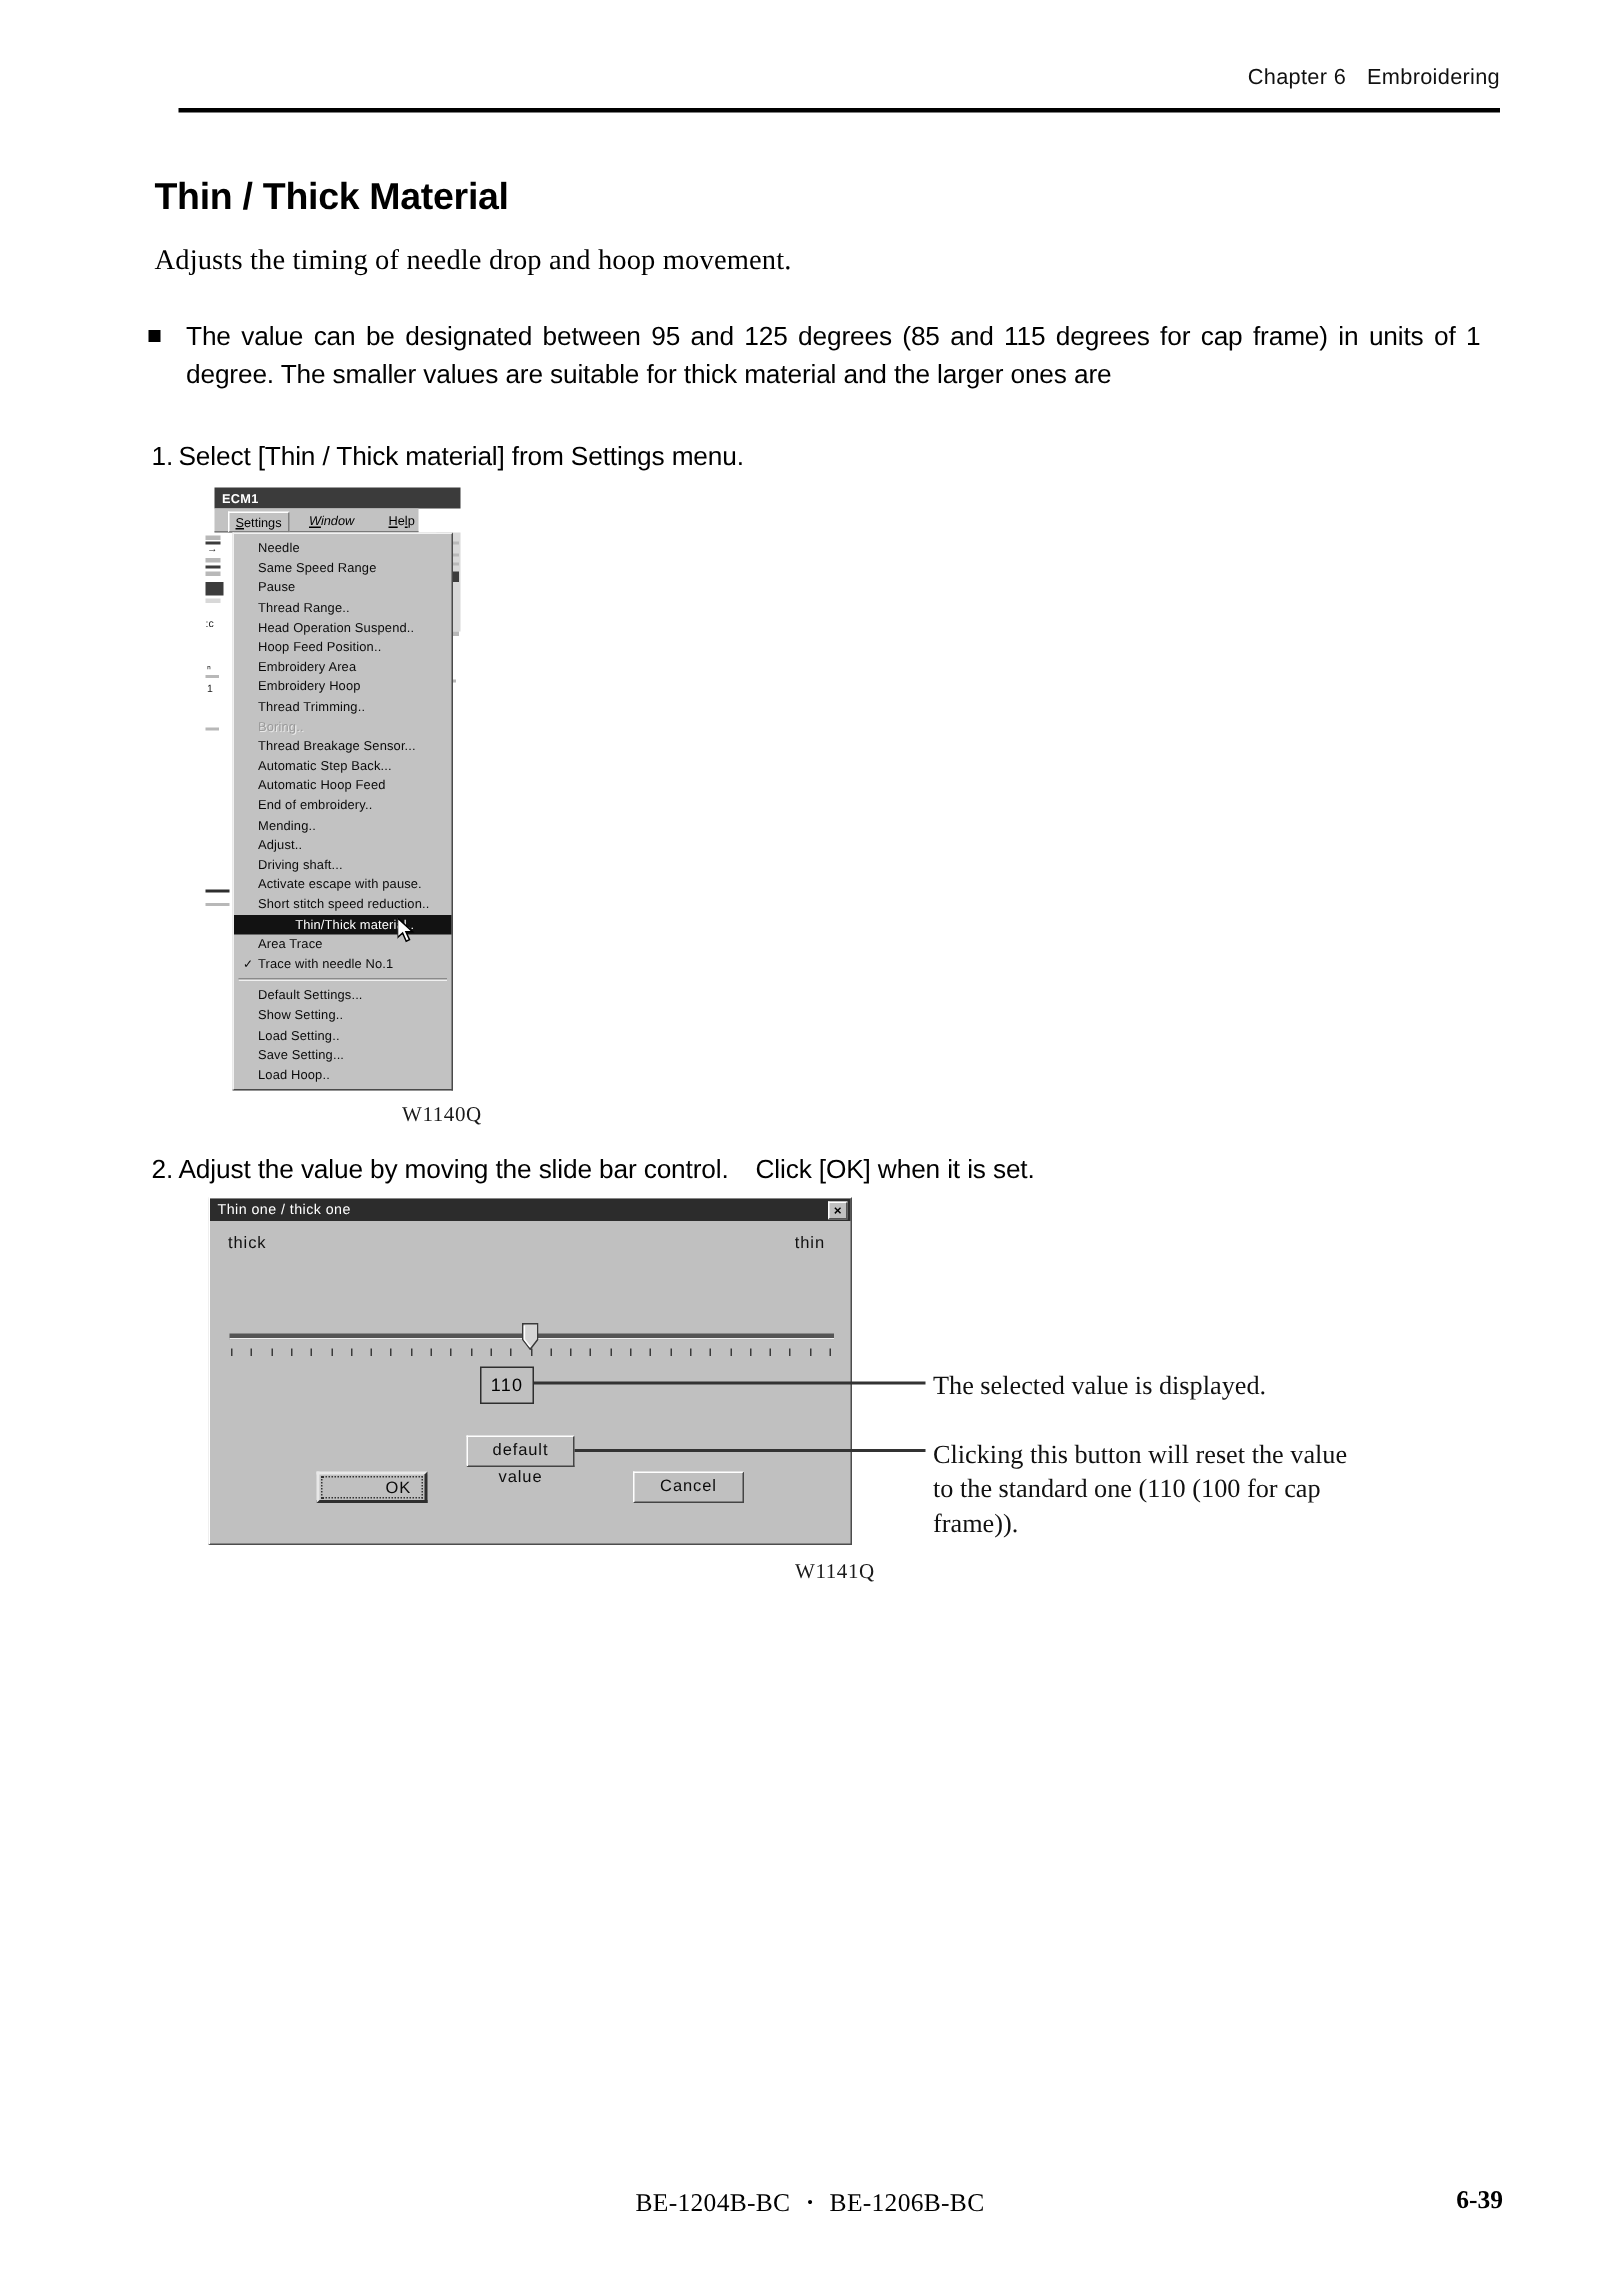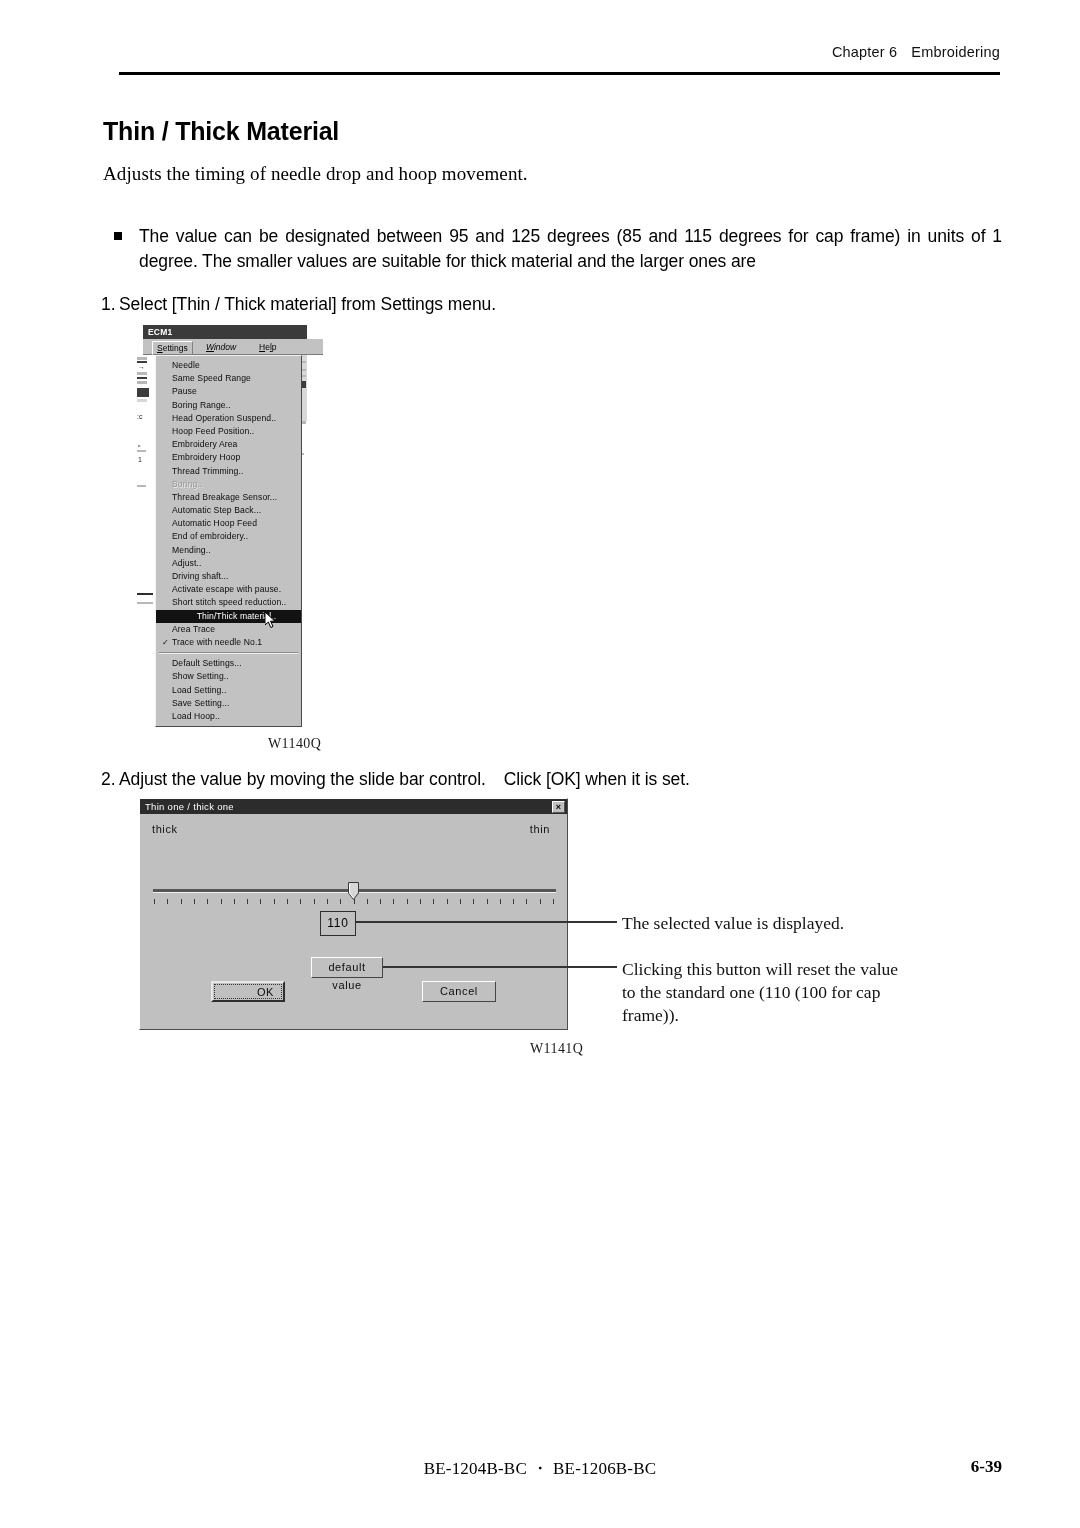--- a/index.html
+++ b/index.html
@@ -53,23 +53,22 @@
     left: 103px;
     font-size: 19px;
     font-family: "Liberation Serif", serif;
     letter-spacing: 0.1px;
   }
 
   
   .bullet-block {
     position: absolute;
     top: 212px;
-    left: 114px;
+    left: 99px;
     width: 888px;
-    margin-top: 12px;
   }
   .bullet-mark {
     position: absolute;
     left: 0;
     top: 8px;
     width: 8px;
     height: 8px;
     background: #000;
   }
   .bullet-text {
@@ -148,21 +147,21 @@
     font-size: 8.5px;
     font-weight: bold;
     line-height: 14px;
     padding-left: 5px;
     box-sizing: border-box;
     letter-spacing: 0.2px;
   }
   .win-menubar {
     position: absolute;
     top: 14px; left: 6px;
-    width: 180px;
+    width: 136px;
     height: 16px;
     background: #c2c2c2;
     border-bottom: 1px solid #7a7a7a;
     box-sizing: border-box;
   }
   .menubar-item {
     position: absolute;
     top: 2px;
     font-size: 8.5px;
     color: #000;
@@ -486,21 +485,21 @@
   <div class="win-menubar">
     <div class="menubar-item active mb-settings"><span class="ul">S</span>ettings</div>
     <div class="menubar-item mb-window"><span class="ul">W</span>indow</div>
     <div class="menubar-item mb-help"><span class="ul">H</span>e<span class="ul">l</span>p</div>
   </div>
 
   <div class="dropdown">
     <div class="mi">Needle</div>
     <div class="mi">Same Speed Range</div>
     <div class="mi">Pause</div>
-    <div class="mi">Boring Range..</div>
+    <div class="mi">Thread Range..</div>
     <div class="mi">Head Operation Suspend..</div>
     <div class="mi">Hoop Feed Position..</div>
     <div class="mi">Embroidery Area</div>
     <div class="mi">Embroidery Hoop</div>
     <div class="mi">Thread Trimming..</div>
     <div class="mi disabled">Boring..</div>
     <div class="mi">Thread Breakage Sensor...</div>
     <div class="mi">Automatic Step Back...</div>
     <div class="mi">Automatic Hoop Feed</div>
     <div class="mi">End of embroidery..</div>

